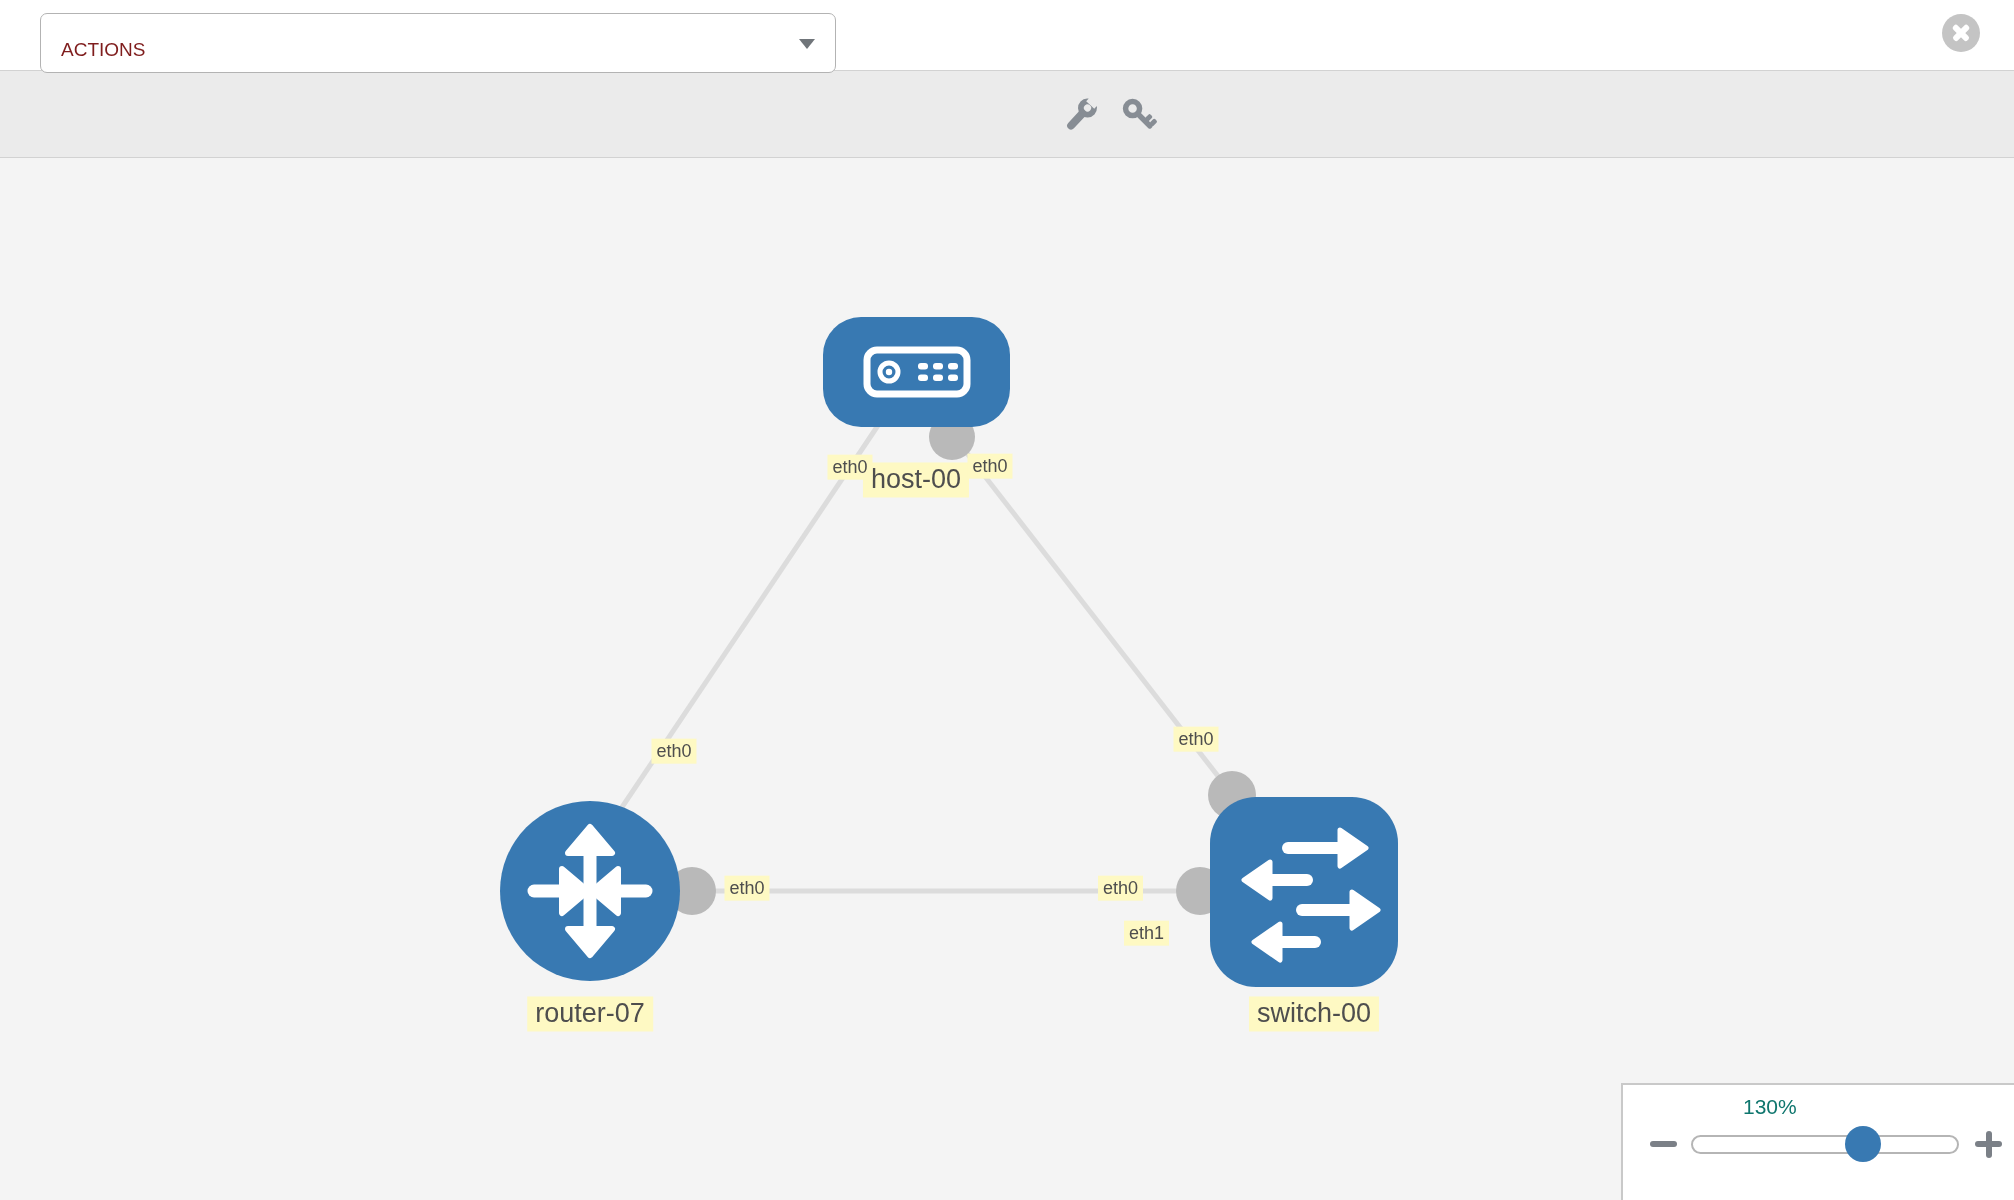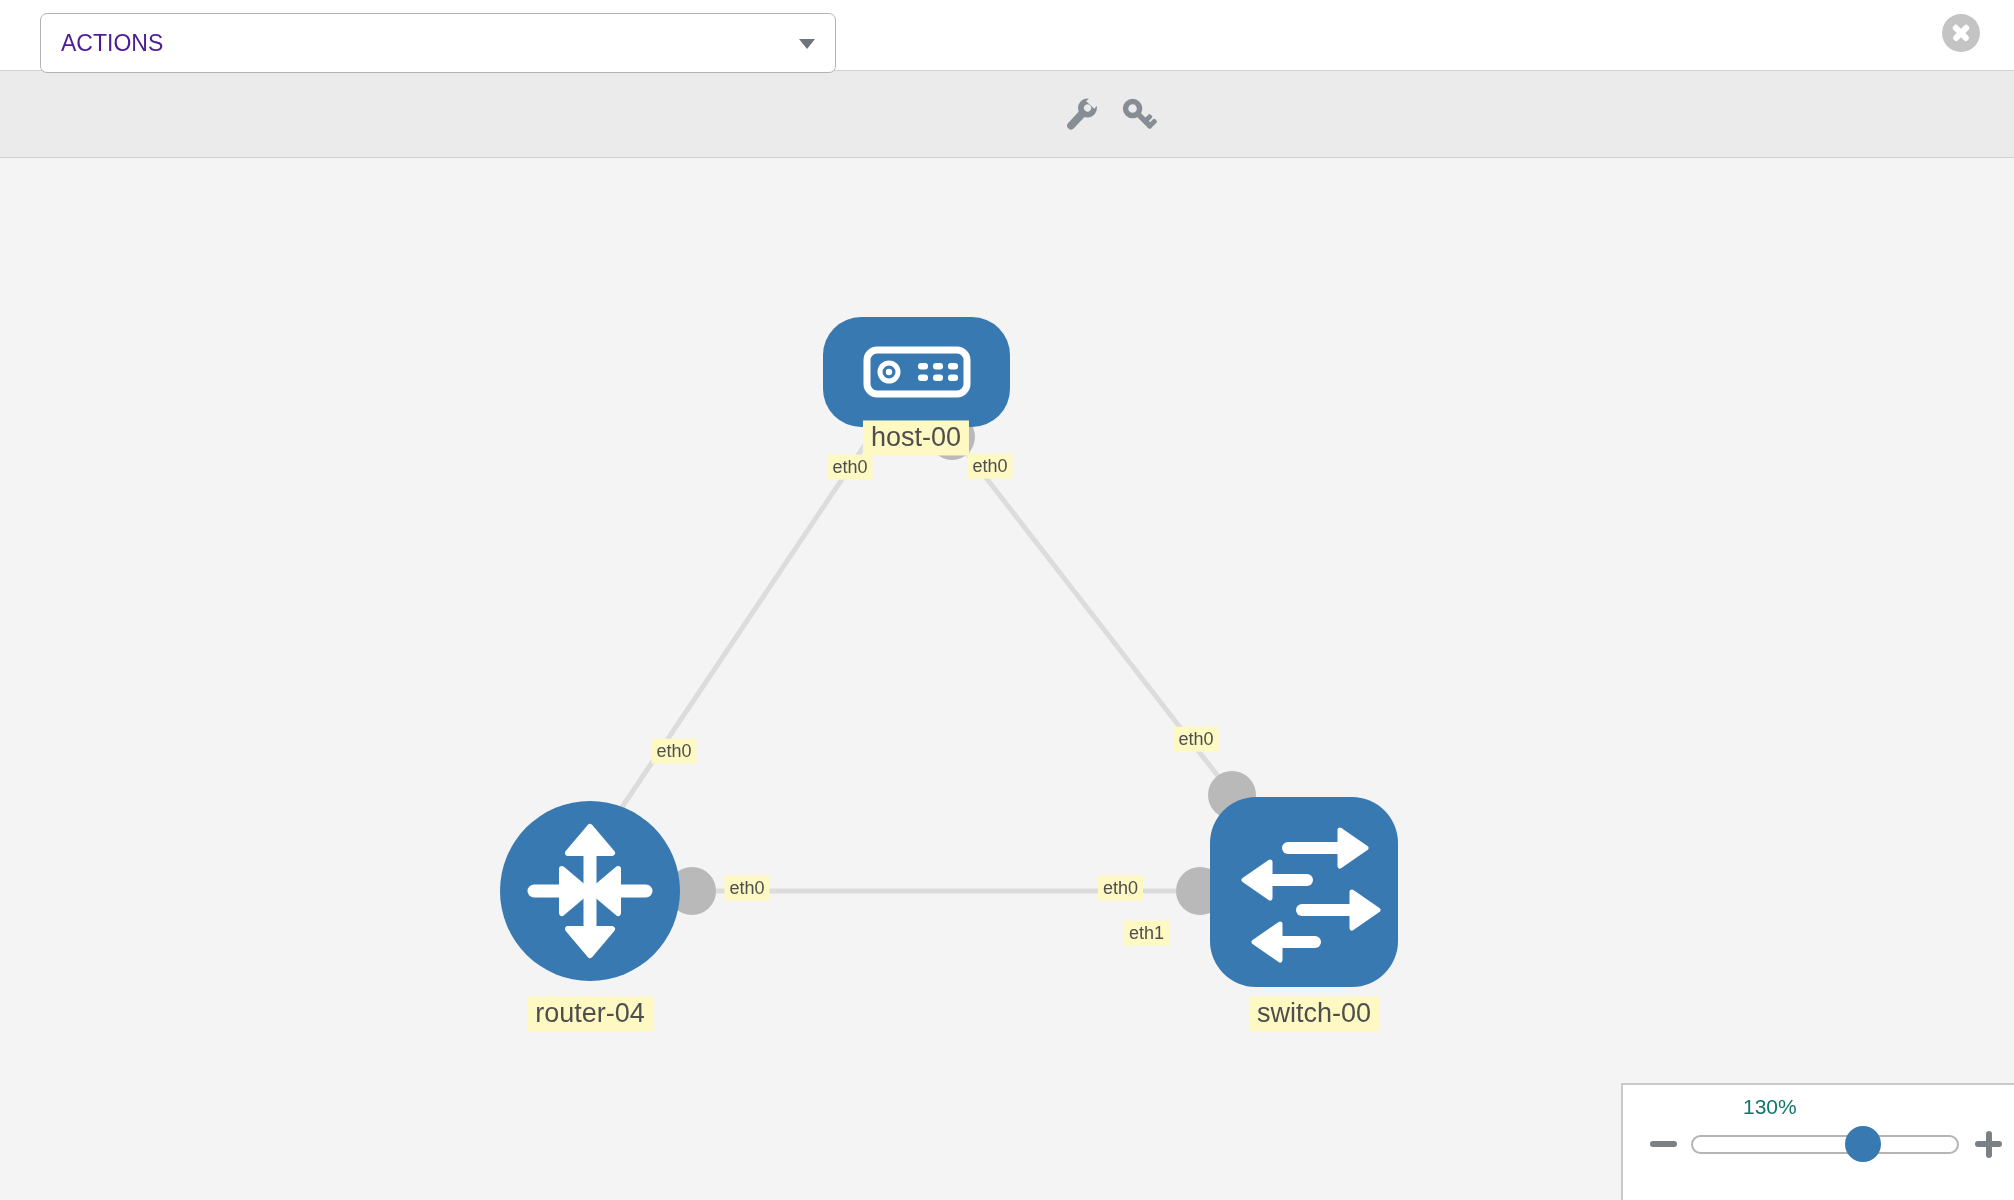--- a/index.html
+++ b/index.html
@@ -15,21 +15,21 @@
   .xbar{position:absolute;left:9px;top:16px;width:20px;height:5.5px;background:#fff;border-radius:2.5px;}
   .xbar.a{transform:rotate(45deg);} .xbar.b{transform:rotate(-45deg);}
 
   
   .toolbar{position:absolute;left:0;top:70px;width:2014px;height:88px;background:#ebebeb;
            border-top:1px solid #d2d2d2;border-bottom:1px solid #d2d2d2;box-sizing:border-box;}
   .ddl{position:absolute;top:13px;height:60px;background:#fff;border:1px solid #b3b3b3;
        border-radius:7px;box-sizing:border-box;cursor:pointer;}
   .ddl-actions{left:40px;width:796px;}
   .ddl-search{left:1183px;width:797px;}
-  .ddl-text{position:absolute;left:20px;top:0;line-height:58px;font-size:23px;color:#4c1d95;}
+  .ddl-text{position:absolute;left:20px;top:7px;line-height:58px;font-size:19px;color:#7f1d1d;}
   .caret{position:absolute;right:20px;top:25px;width:0;height:0;
          border-left:8px solid transparent;border-right:8px solid transparent;
          border-top:10px solid #70757a;}
   .tool-btn{position:absolute;top:94px;width:44px;height:44px;cursor:pointer;}
   .tool-btn.wrench{left:1058px;}
   .tool-btn.key{left:1118px;}
 
   
   .canvas{position:absolute;left:0;top:158px;width:2014px;height:1042px;background:#f4f4f4;}
   #netsvg{position:absolute;left:0;top:0;}
@@ -37,21 +37,21 @@
   .node{position:absolute;background:#3879b2;display:flex;align-items:center;justify-content:center;cursor:pointer;}
   .node-host{left:823px;top:317px;width:187px;height:110px;border-radius:38px;}
   .node-router{left:500px;top:801px;width:180px;height:180px;border-radius:50%;}
   .node-switch{left:1210px;top:797px;width:188px;height:190px;border-radius:46px;}
 
   .chip{position:absolute;transform:translate(-50%,-50%);background:#fef9c3;color:#4e4e4e;
         font-size:18px;line-height:1.15;padding:2px 5px;white-space:nowrap;}
   .chip.big{font-size:27px;padding:2px 8px;}
   .chip.anchored{transform:translateY(-50%);}
 
-  .lab-host   {left:916px; top:438px;}
+  .lab-host   {left:916px; top:480px;}
   .lab-router {left:590px; top:1014px;}
   .lab-switch {left:1314px;top:1014px;}
   .if-host-left   {left:850px; top:467px;}
   .if-host-right  {left:990px; top:466px;}
   .if-link-hr     {left:674px; top:751px;}
   .if-link-hs     {left:1196px;top:739px;}
   .if-router-right{left:747px; top:888px;}
   .if-switch-a    {left:1098px;top:888px;}
   .if-switch-b    {left:1124px;top:888px;margin-top:45px;}
 
@@ -158,21 +158,21 @@
         <polygon points="60,65 34,83 60,101" stroke-width="5"></polygon>
         <line x1="92" y1="113" x2="144" y2="113"></line>
         <polygon points="142,95 168,113 142,131" stroke-width="5"></polygon>
         <line x1="105" y1="145" x2="68" y2="145"></line>
         <polygon points="70,127 44,145 70,163" stroke-width="5"></polygon>
       </g>
     </svg>
   </div>
 
   <div class="chip big lab-host">host-00</div>
-  <div class="chip big lab-router">router-04</div>
+  <div class="chip big lab-router">router-07</div>
   <div class="chip big lab-switch">switch-00</div>
 
   <div class="chip if-host-left">eth0</div>
   <div class="chip if-host-right">eth0</div>
   <div class="chip if-link-hr">eth0</div>
   <div class="chip if-link-hs">eth0</div>
   <div class="chip if-router-right">eth0</div>
   <div class="chip anchored if-switch-a">eth0</div>
   <div class="chip anchored if-switch-b">eth1</div>
 

